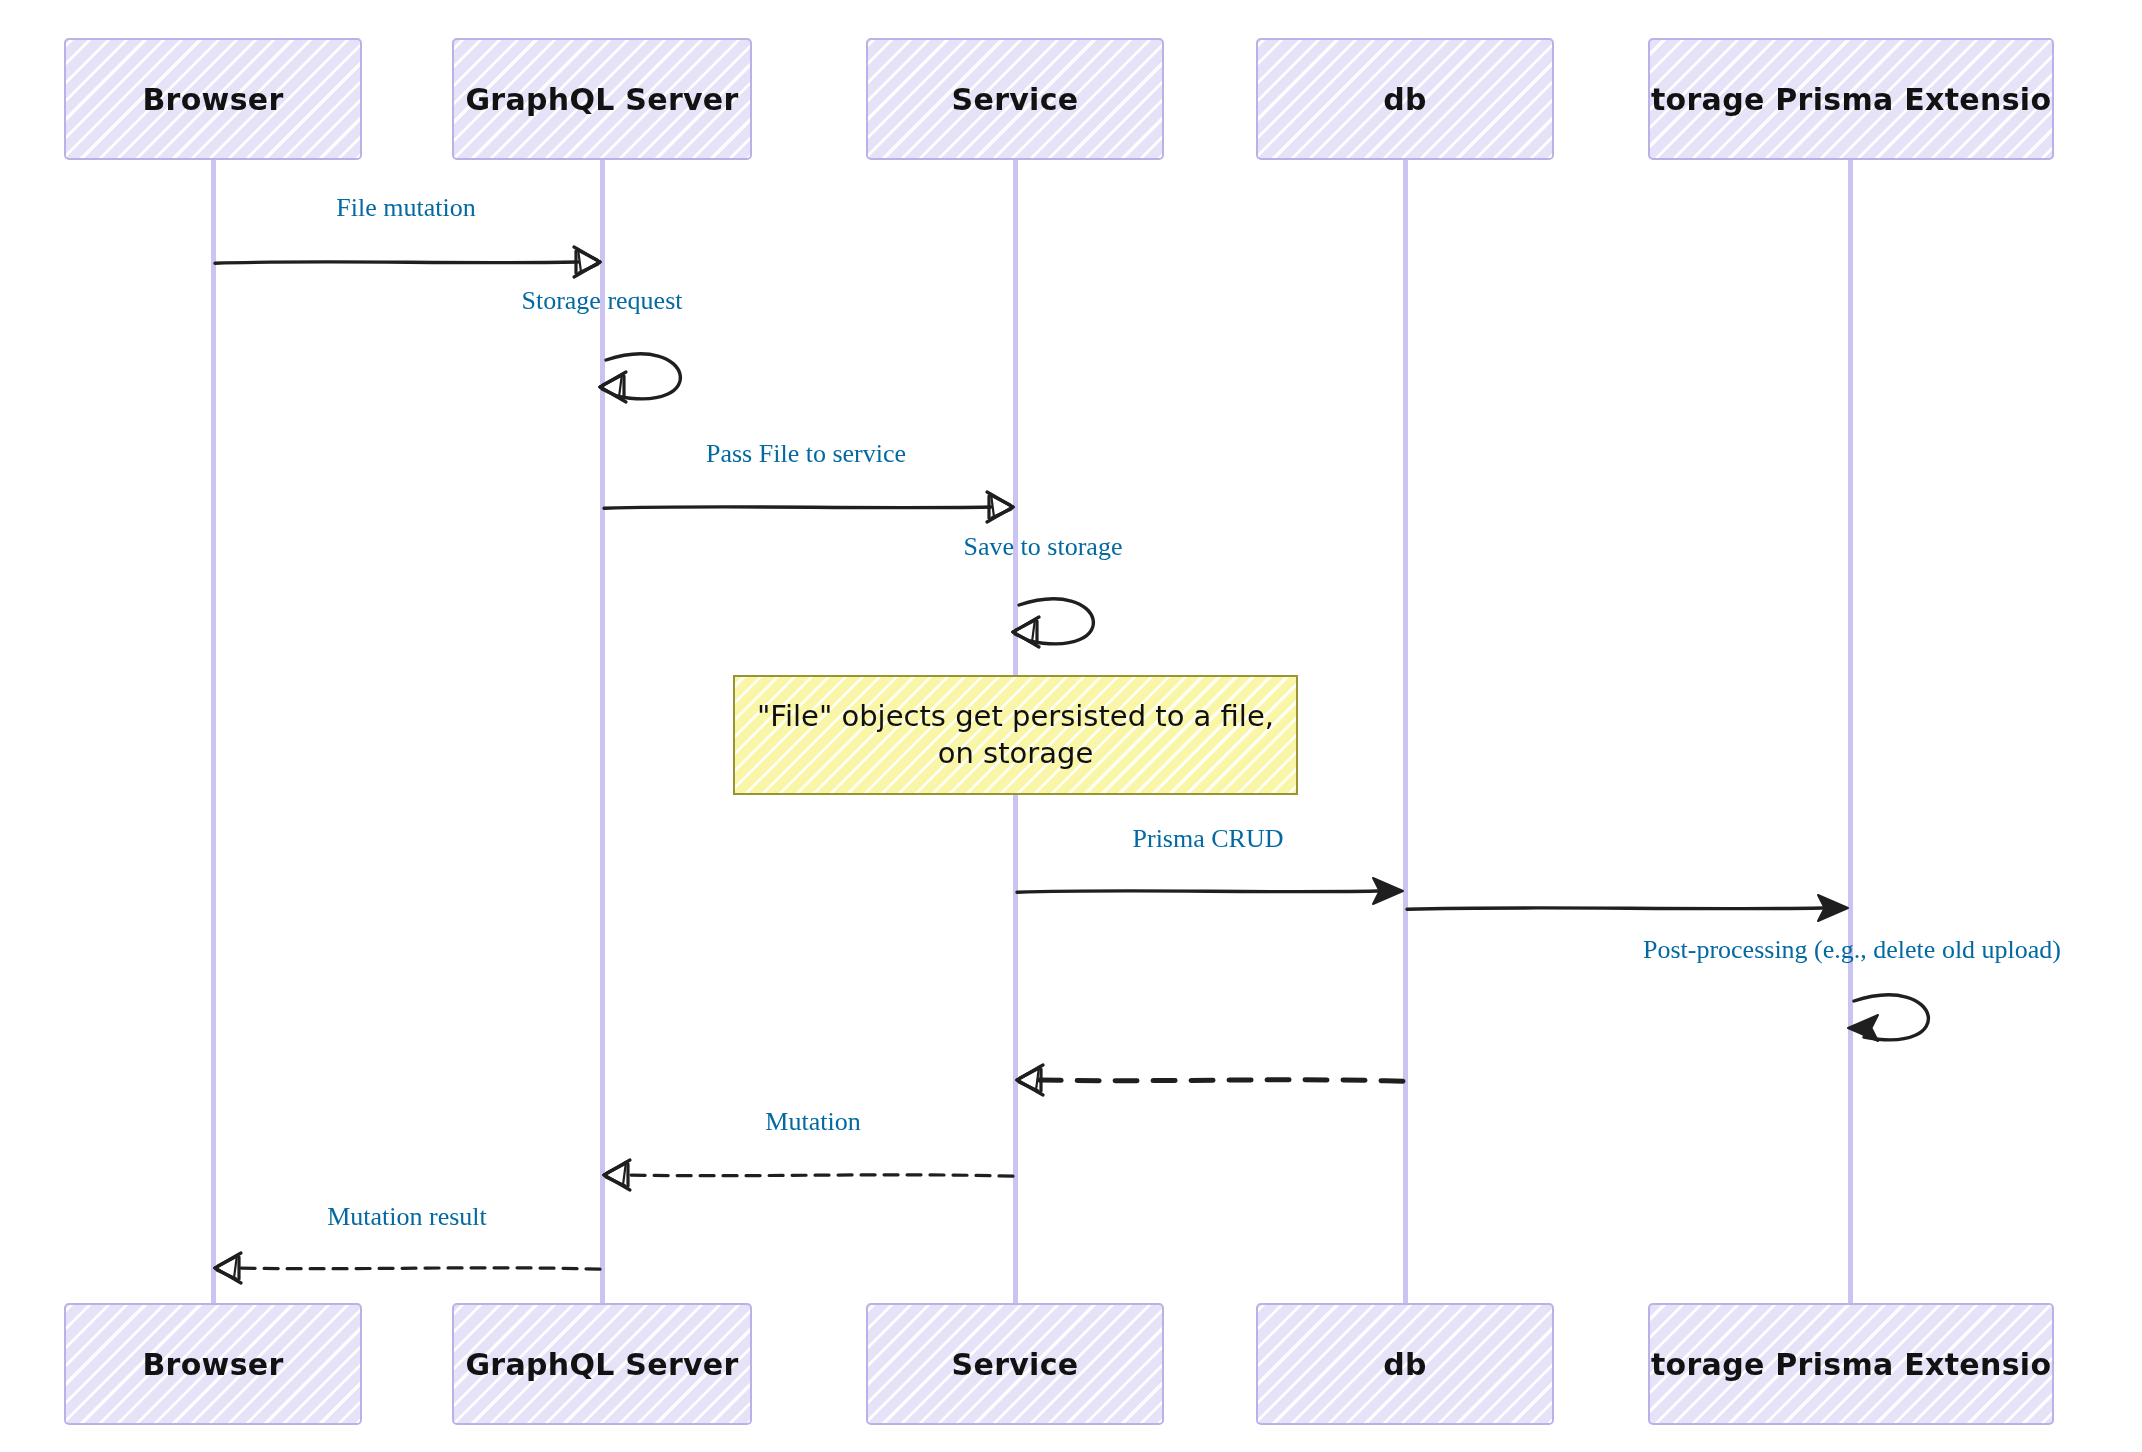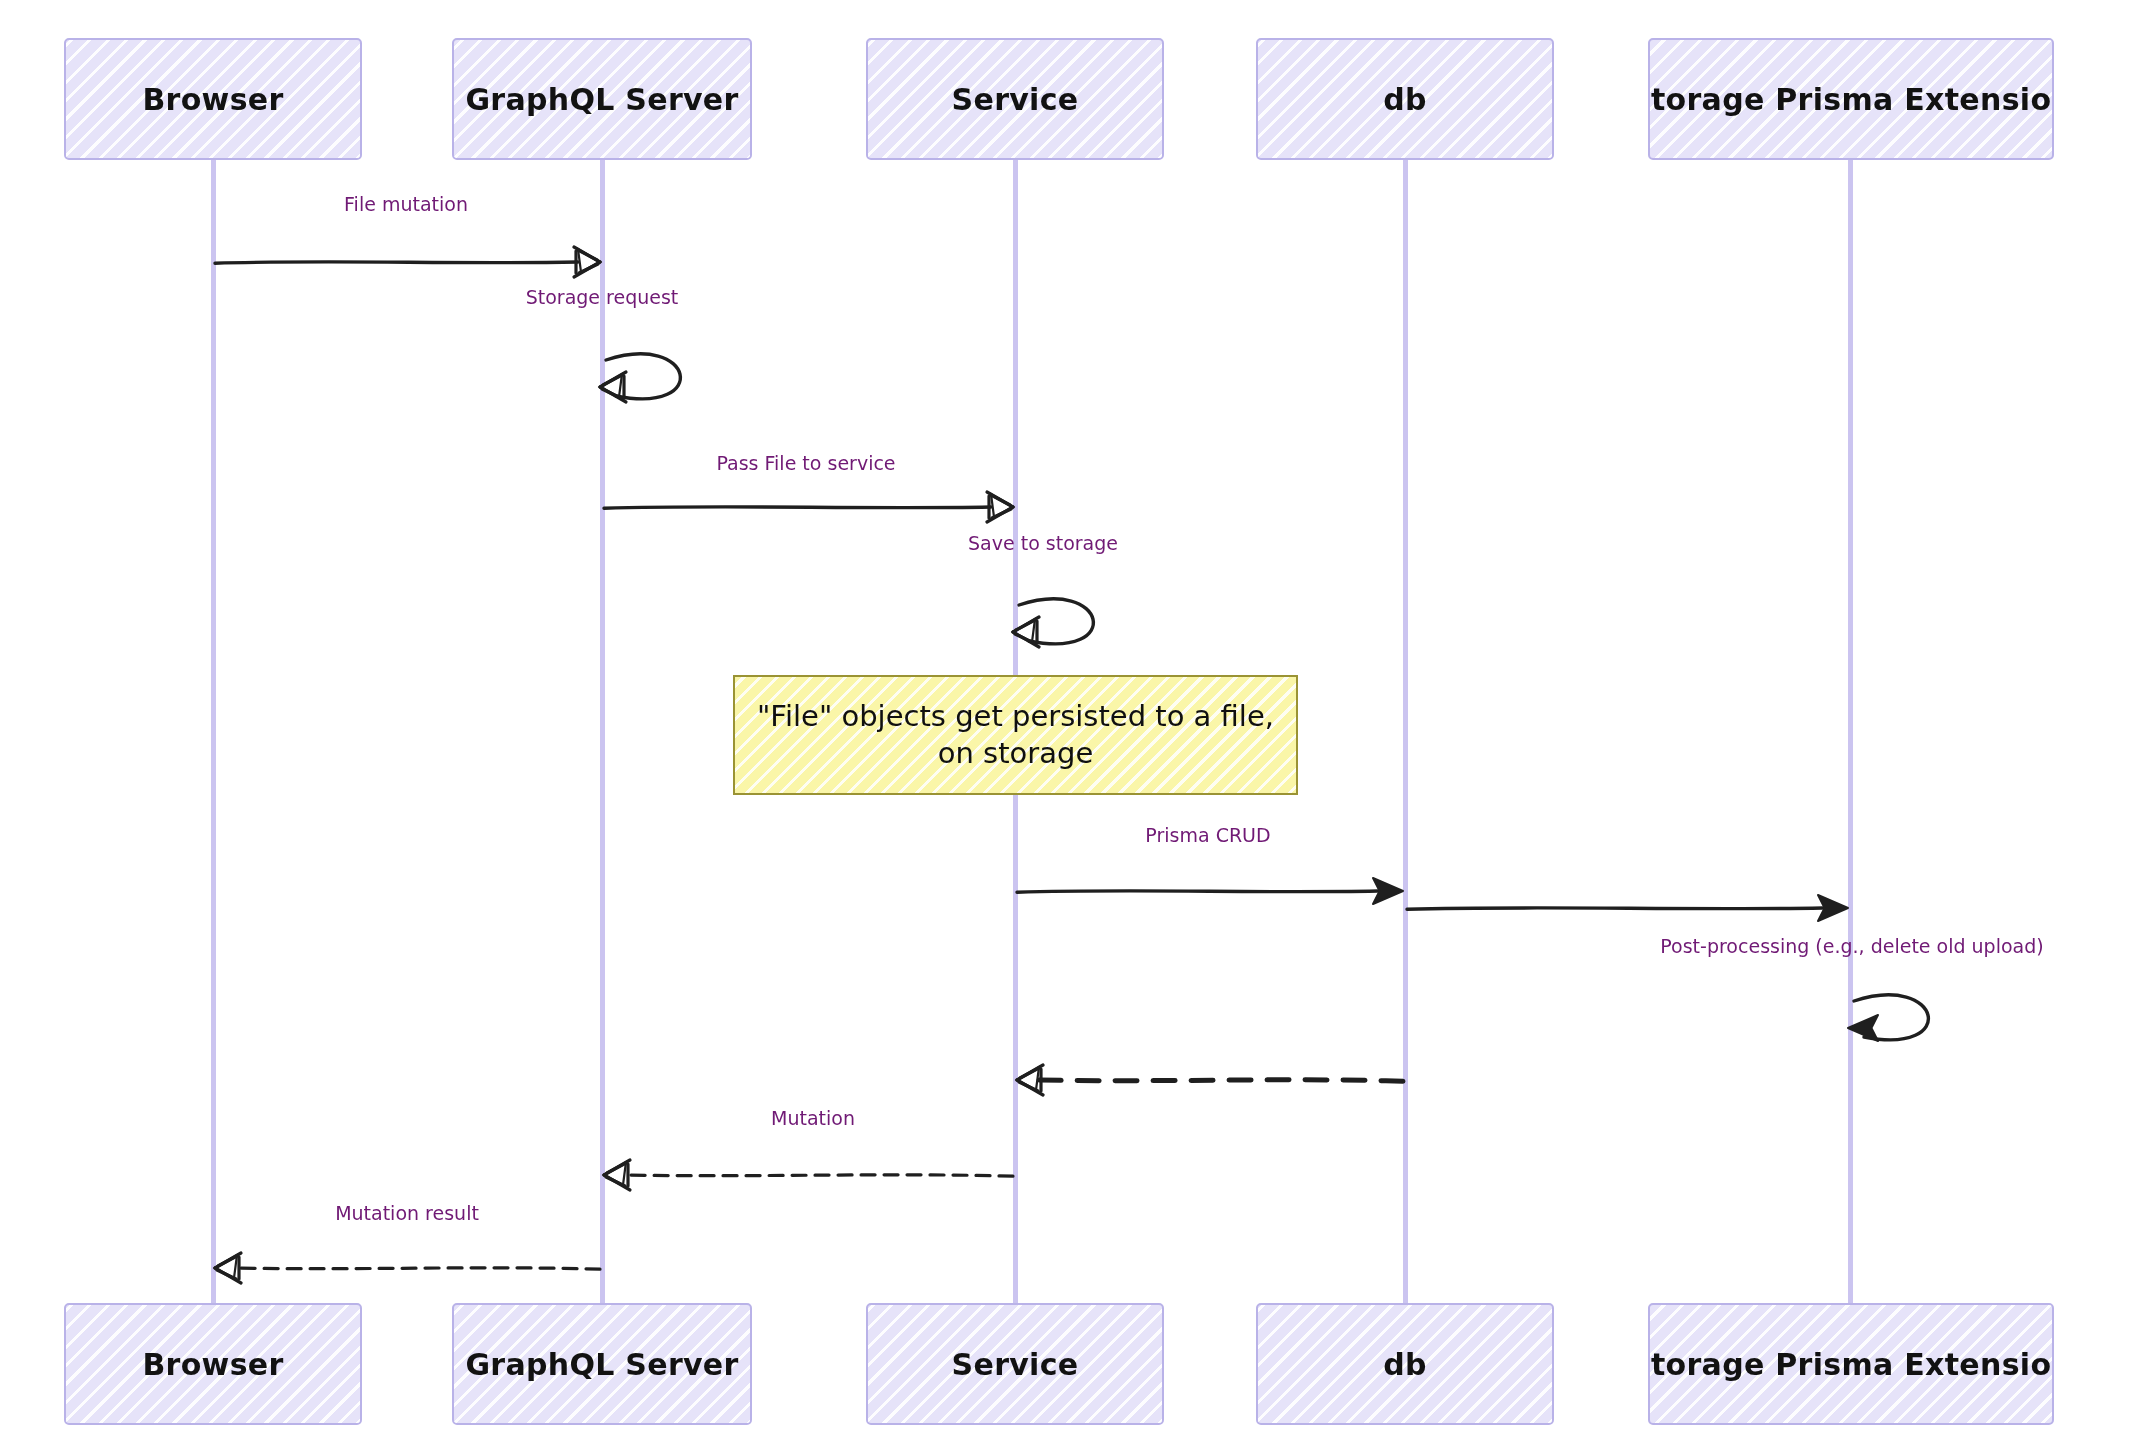--- a/index.html
+++ b/index.html
@@ -65,25 +65,26 @@
   }
   
   .lifeline {
     position: absolute;
     width: 5px;
     background: #cbc4f0;
   }
   
   .msg-label {
     position: absolute;
-    color: #701a75;
-    font-size: 19px;
+    color: #0369a1;
+    font-size: 26px;
     font-weight: 400;
     white-space: nowrap;
     transform: translateX(-50%);
+    font-family: Liberation Serif, serif;
   }
   
   .note {
     position: absolute;
     box-sizing: border-box;
     border: 2.5px solid #9a9334;
     background-color: #faf6a8;
     display: flex;
     align-items: center;
     justify-content: center;
@@ -256,21 +257,21 @@
           <path d="M 217 1270 L 236 1279" stroke="#1f1f1f" stroke-width="3.2" fill="none" stroke-linecap="round"></path>
           <path d="M 239 1257 L 239 1279" stroke="#1f1f1f" stroke-width="3.2" fill="none" stroke-linecap="round"></path>
           <path d="M 215 1268 L 237 1255 L 234 1278 Z" stroke="#1f1f1f" stroke-width="2.2" fill="none"></path>
         </g>
       </g>
     </svg>
 
   <div class="layer" id="labels-layer">
       <div class="msg-label" style="left: 406px; top: 193px;">File mutation</div>
       <div class="msg-label" style="left: 602px; top: 286px;">Storage request</div>
-      <div class="msg-label" style="left: 806px; top: 452px;">Pass File to service</div>
+      <div class="msg-label" style="left: 806px; top: 439px;">Pass File to service</div>
       <div class="msg-label" style="left: 1015px; top: 532px; margin-left: 28px;">Save to storage</div>
       <div class="msg-label" style="left: 1208px; top: 824px;">Prisma CRUD</div>
       <div class="msg-label" style="left: 1852px; top: 935px;">Post-processing (e.g., delete old upload)</div>
       <div class="msg-label" style="left: 813px; top: 1107px;">Mutation</div>
       <div class="msg-label" style="left: 407px; top: 1202px;">Mutation result</div>
     </div>
 
   <div class="layer" id="notes-layer">
       <div class="note" style="left: 733px; top: 675px; width: 565px; height: 120px;">
         <div class="hatch"></div>

